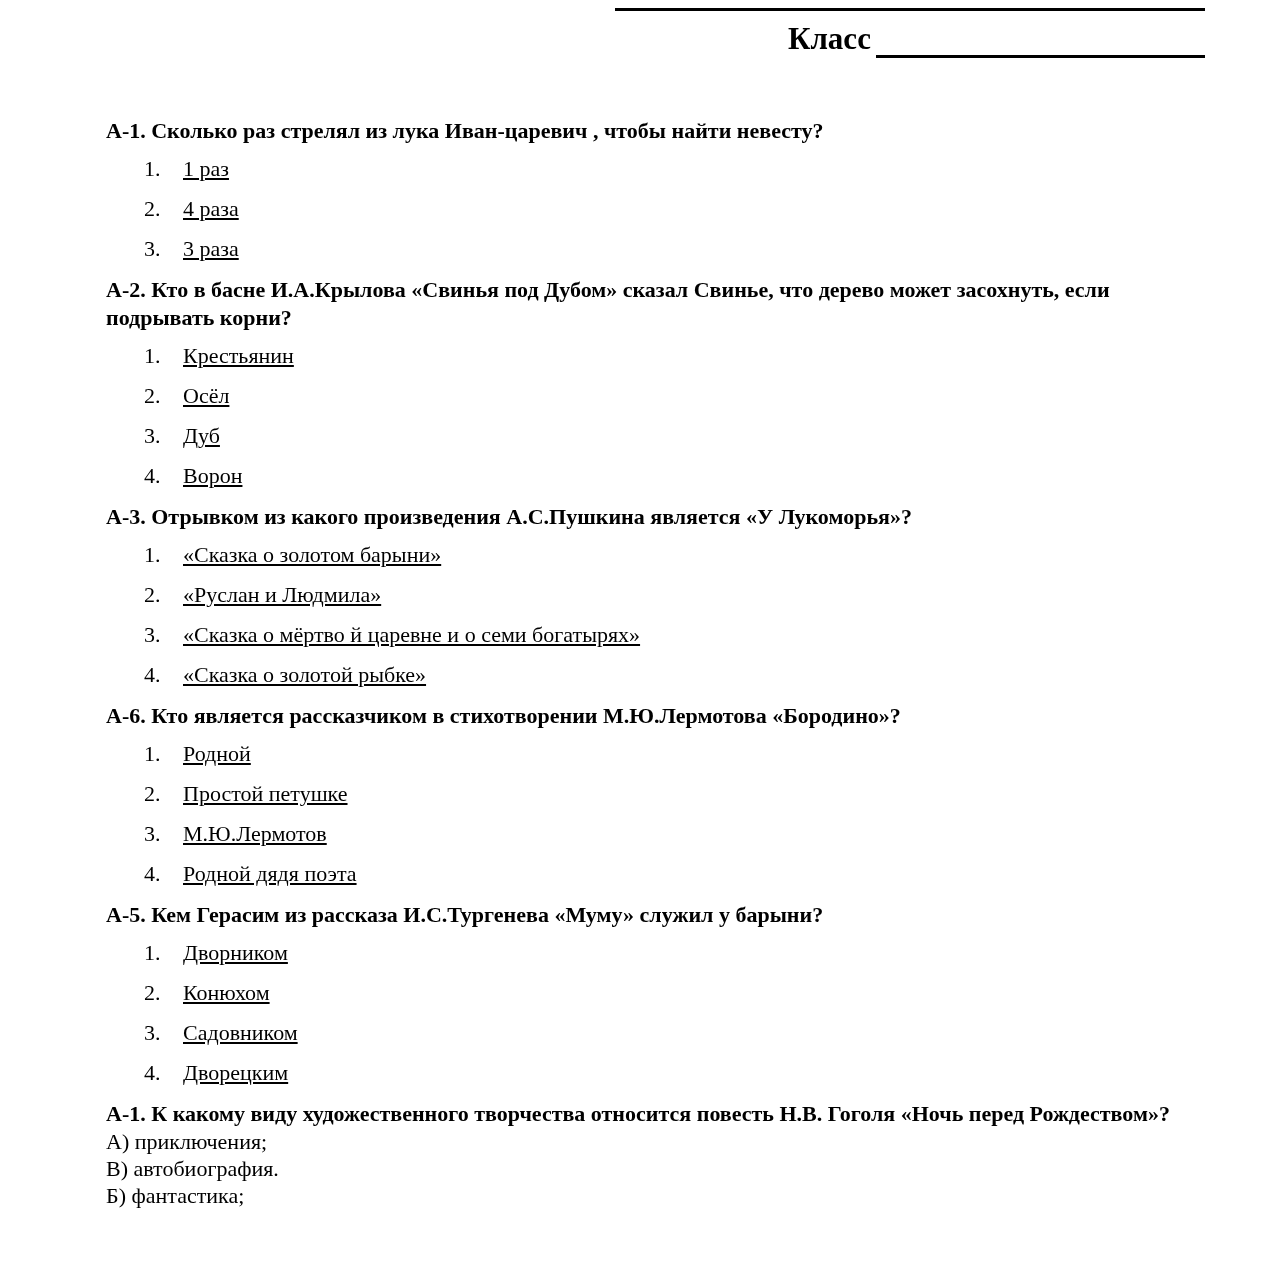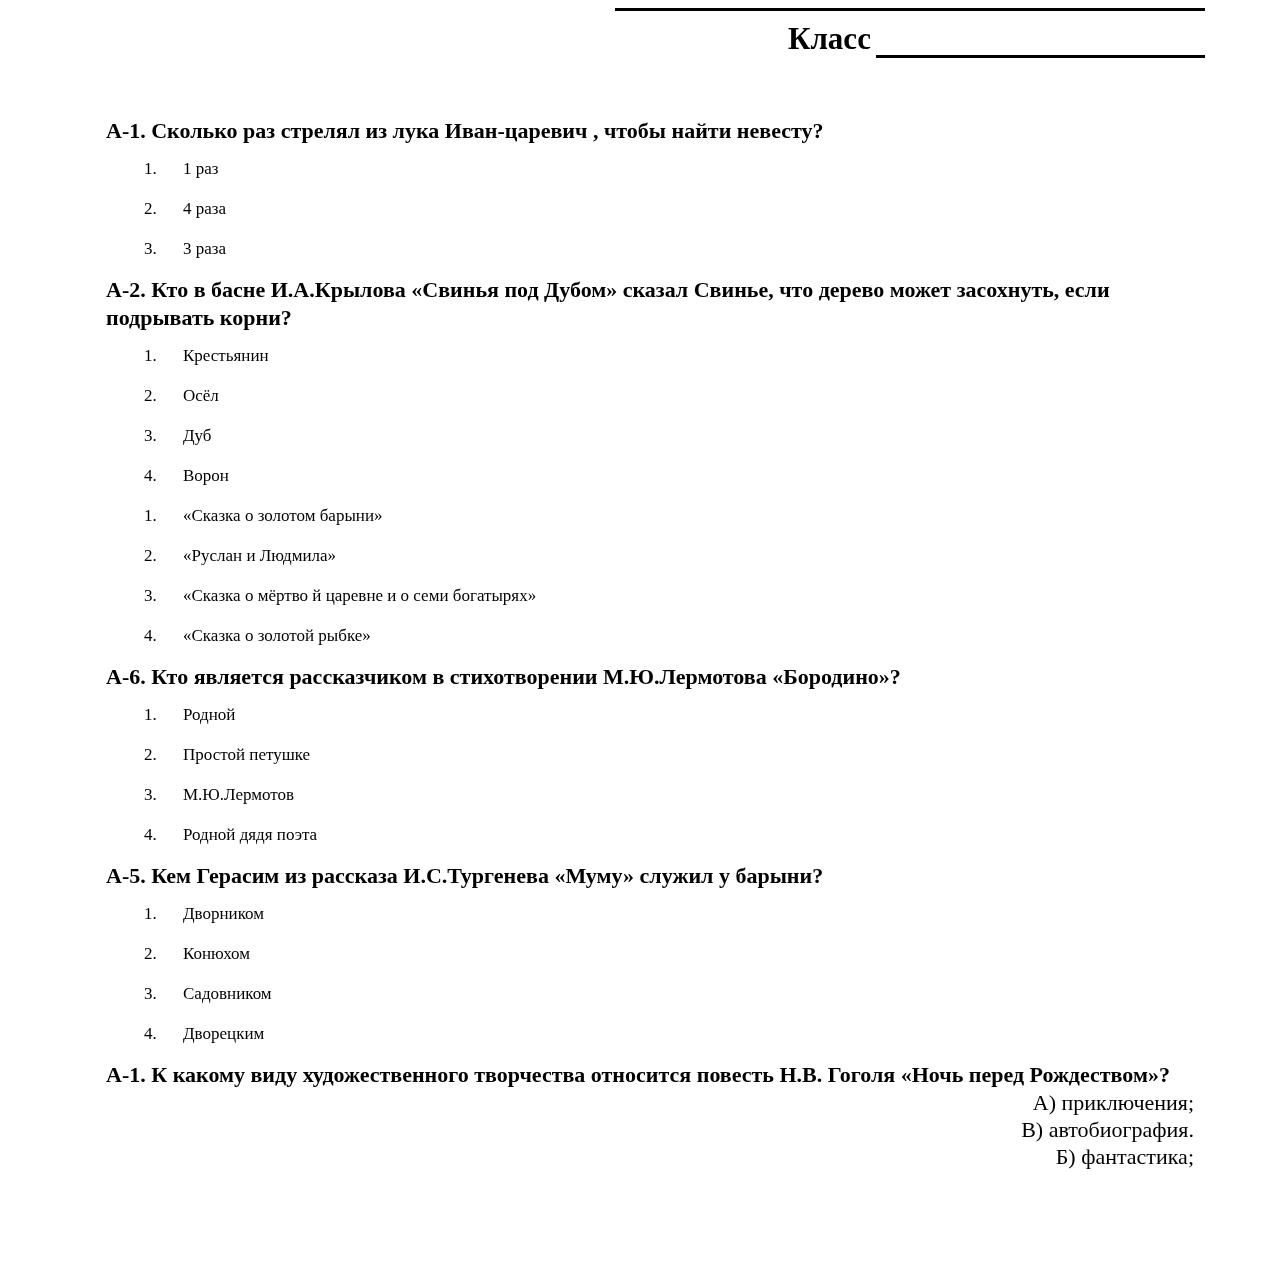--- a/index.html
+++ b/index.html
@@ -70,36 +70,36 @@
   }
   ol.options {
     list-style: none;
     margin: 11px 0 0 0;
     padding: 0;
     counter-reset: opt;
   }
   ol.options li {
     counter-increment: opt;
     position: relative;
-    font-size: 17px;
+    font-size: 22px;
     line-height: 26px;
     margin: 0 0 14px 0;
     padding-left: 77px;
+    text-decoration: underline;
   }
   ol.options li::before {
     content: counter(opt) ".";
     position: absolute;
     left: 38px;
     top: 0;
   }
   .lettered {
     font-size: 22px;
     line-height: 27px;
     margin: 0;
-    text-align: right;
   }
 </style>
 </head>
 <body>
 
 <div class="page">
 
   <div class="top-blank-line"></div>
 
   <span class="class-label">Класс</span>
@@ -115,20 +115,21 @@
     </ol>
 
     <p class="question">А-2. Кто в басне И.А.Крылова «Свинья под Дубом» сказал Свинье, что дерево может засохнуть, если подрывать корни?</p>
     <ol class="options">
       <li>Крестьянин</li>
       <li>Осёл</li>
       <li>Дуб</li>
       <li>Ворон</li>
     </ol>
 
+    <p class="question">А-3. Отрывком из какого произведения А.С.Пушкина является «У Лукоморья»?</p>
     <ol class="options">
       <li>«Сказка о золотом барыни»</li>
       <li>«Руслан и Людмила»</li>
       <li>«Сказка о мёртво й царевне и о семи богатырях»</li>
       <li>«Сказка о золотой рыбке»</li>
     </ol>
 
     <p class="question">А-6. Кто является рассказчиком в стихотворении М.Ю.Лермотова «Бородино»?</p>
     <ol class="options">
       <li>Родной</li>

